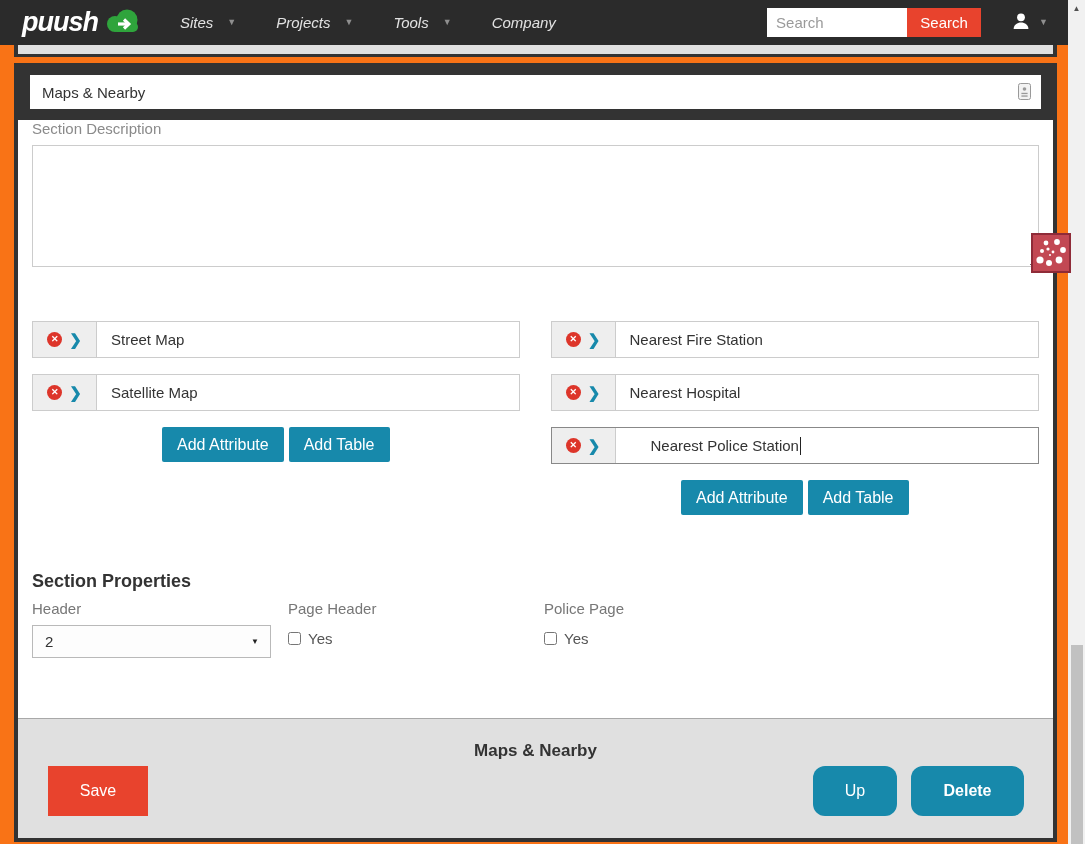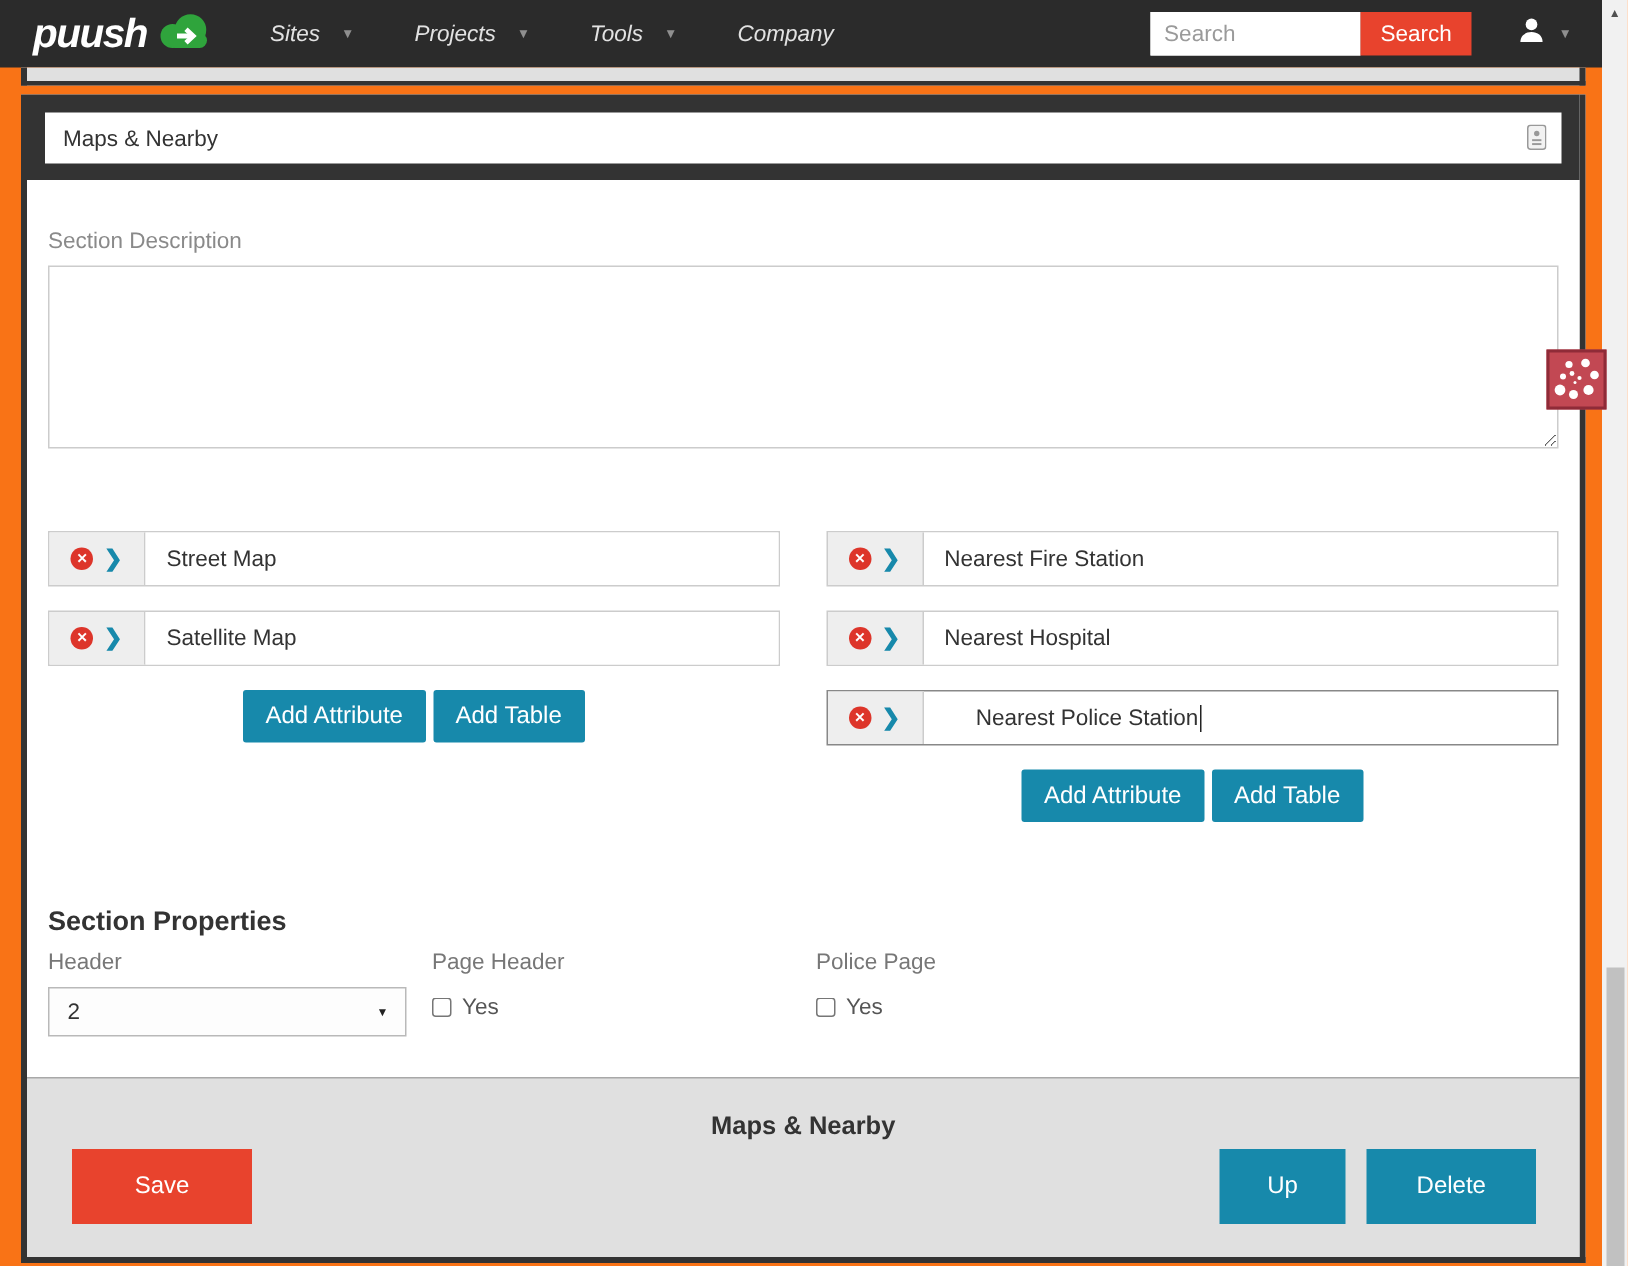--- a/index.html
+++ b/index.html
@@ -37,21 +37,21 @@
            border-left:4px solid #333; border-right:4px solid #333; border-bottom:4px solid #333;
            background:#fff; }
   .panel-head { background:#333; height:57px; padding:12px 12px; position:relative; }
   .title-wrap { position:relative; height:34px; }
   .title-input { width:100%; height:34px; border:none; background:#fff; font-size:15px;
                  color:#333; padding:0 30px 0 12px; outline:none;
                  font-family:"Liberation Sans", sans-serif; }
   .field-icon { position:absolute; right:10px; top:8px; }
 
   .panel-body { position:relative; padding:0 14px; height:598px; background:#fff; }
-  .desc-label { display:block; padding-top:32px; font-size:15px; color:#8a8a8a; }
+  .desc-label { display:block; font-size:15px; color:#8a8a8a; }
   .desc-area { margin-top:8px; width:100%; height:122px; border:1px solid #ccc;
                resize:both; font-family:"Liberation Sans", sans-serif; font-size:14px;
                padding:6px; color:#333; outline:none; }
 
   .attr-grid { display:flex; margin-top:50px; }
   .attr-col { display:flex; flex-direction:column; }
   .attr-col.left  { width:488px; margin-right:31px; }
   .attr-col.right { width:489px; }
   .attr-row { display:flex; height:37px; border:1px solid #ccc; margin-bottom:16px;
               background:#fff; }
@@ -81,26 +81,26 @@
                 border:1px solid #b9b9b9; display:flex; align-items:center;
                 padding:0 12px; font-size:15px; color:#333; cursor:pointer; position:relative; }
   .select-caret { position:absolute; right:11px; font-size:8px; color:#222; }
   .check-row { margin-top:13px; display:flex; align-items:center; font-size:15px; color:#555; }
   .check-row input { width:13px; height:13px; margin-right:7px; cursor:pointer; }
 
   .panel-footer { position:absolute; left:0; bottom:0; width:100%; height:120px;
                   background:#e0e0e0; border-top:1px solid #a8a8a8; }
   .footer-title { position:absolute; top:22px; width:100%; text-align:center;
                   font-size:17px; font-weight:bold; color:#333; }
-  .save-btn { position:absolute; left:30px; top:47px; width:120px; height:50px;
+  .save-btn { position:absolute; left:30px; top:47px; width:100px; height:50px;
               background:#e8432d; color:#fff; border:none; font-size:16px; cursor:pointer;
               font-family:"Liberation Sans", sans-serif; }
   .footer-right { position:absolute; right:29px; top:47px; display:flex; gap:14px; }
-  .footer-right .big-teal { height:50px; font-size:16px; border-radius:0; }
-  .btn-up { width:84px; } .btn-down { width:84px; } .btn-delete { width:113px; }
+  .footer-right .big-teal { height:50px; font-size:16px; border-radius:12px; }
+  .btn-up { width:84px; } .btn-down { width:84px; } .btn-delete { width:113px;font-weight:bold; }
 
   
   .dots-badge { position:absolute; left:1031px; top:233px; width:40px; height:40px;
                 background:#c24853; border:2px solid #8f2b38; z-index:30; cursor:pointer; }
 
   
   .scrollbar { position:absolute; right:0; top:0; width:17px; height:844px;
                background:#f1f1f1; z-index:20; }
   .sb-arrow { position:absolute; top:4px; left:0; width:17px; text-align:center;
               font-size:8px; color:#505050; cursor:pointer; }

